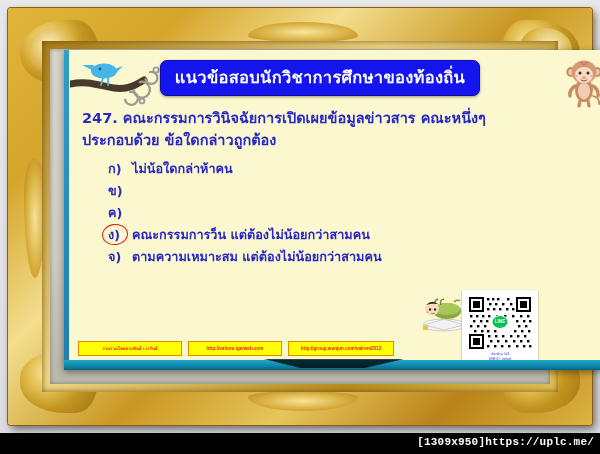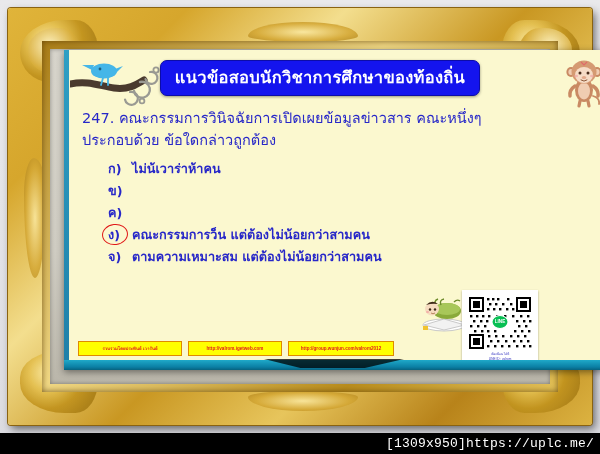--- a/index.html
+++ b/index.html
@@ -135,21 +135,21 @@
     white-space:nowrap;
     line-height:1;
   }
   .monkey{ position:absolute; right:8px; top:2px; width:48px; height:52px; }
 
   
   .question{
     position:absolute; left:18px; top:58px; width:440px;
     color:#2727c8;
     font-size:14.5px;
-    font-weight:normal;
+    font-weight:bold;
     line-height:1.5;
   }
 
   
   .options{
     position:absolute; left:44px; top:108px; width:420px;
     color:#2727c8;
     font-size:12.7px;
     font-weight:bold;
     line-height:1.0;
@@ -222,24 +222,25 @@
   .badge.b3{ min-width:106px; }
 
   
   .watermark-bar{
     position:absolute; left:0; bottom:0; width:600px; height:21px;
     background:#000;
   }
   .watermark-text{
     position:absolute; right:6px; top:3px;
     color:#ffffff;
-    font-size:13px;
+    font-size:11px;
     font-family:"Liberation Mono", monospace;
     letter-spacing:.2px;
     white-space:nowrap;
+    font-weight:bold;
   }
 </style>
 </head>
 <body>
 
 <div id="screenshot">
 
   <div class="wall"></div>
 
   <div class="frame-outer">
@@ -304,21 +305,21 @@
       </svg>
 
     </div>
 
     <div class="question">247. คณะกรรมการวินิจฉัยการเปิดเผยข้อมูลข่าวสาร คณะหนึ่งๆ ประกอบด้วย ข้อใดกล่าวถูกต้อง</div>
 
     <div class="options">
 
       <div class="option">
         <span class="opt-key">ก)</span>
-        <span class="opt-text">ไม่น้เวาร่าห้าคน</span>
+        <span class="opt-text">ไม่น้อใดกล่าห้าคน</span>
       </div>
 
       <div class="option">
         <span class="opt-key">ข)</span>
       </div>
 
       <div class="option">
         <span class="opt-key">ค)</span>
       </div>
 

